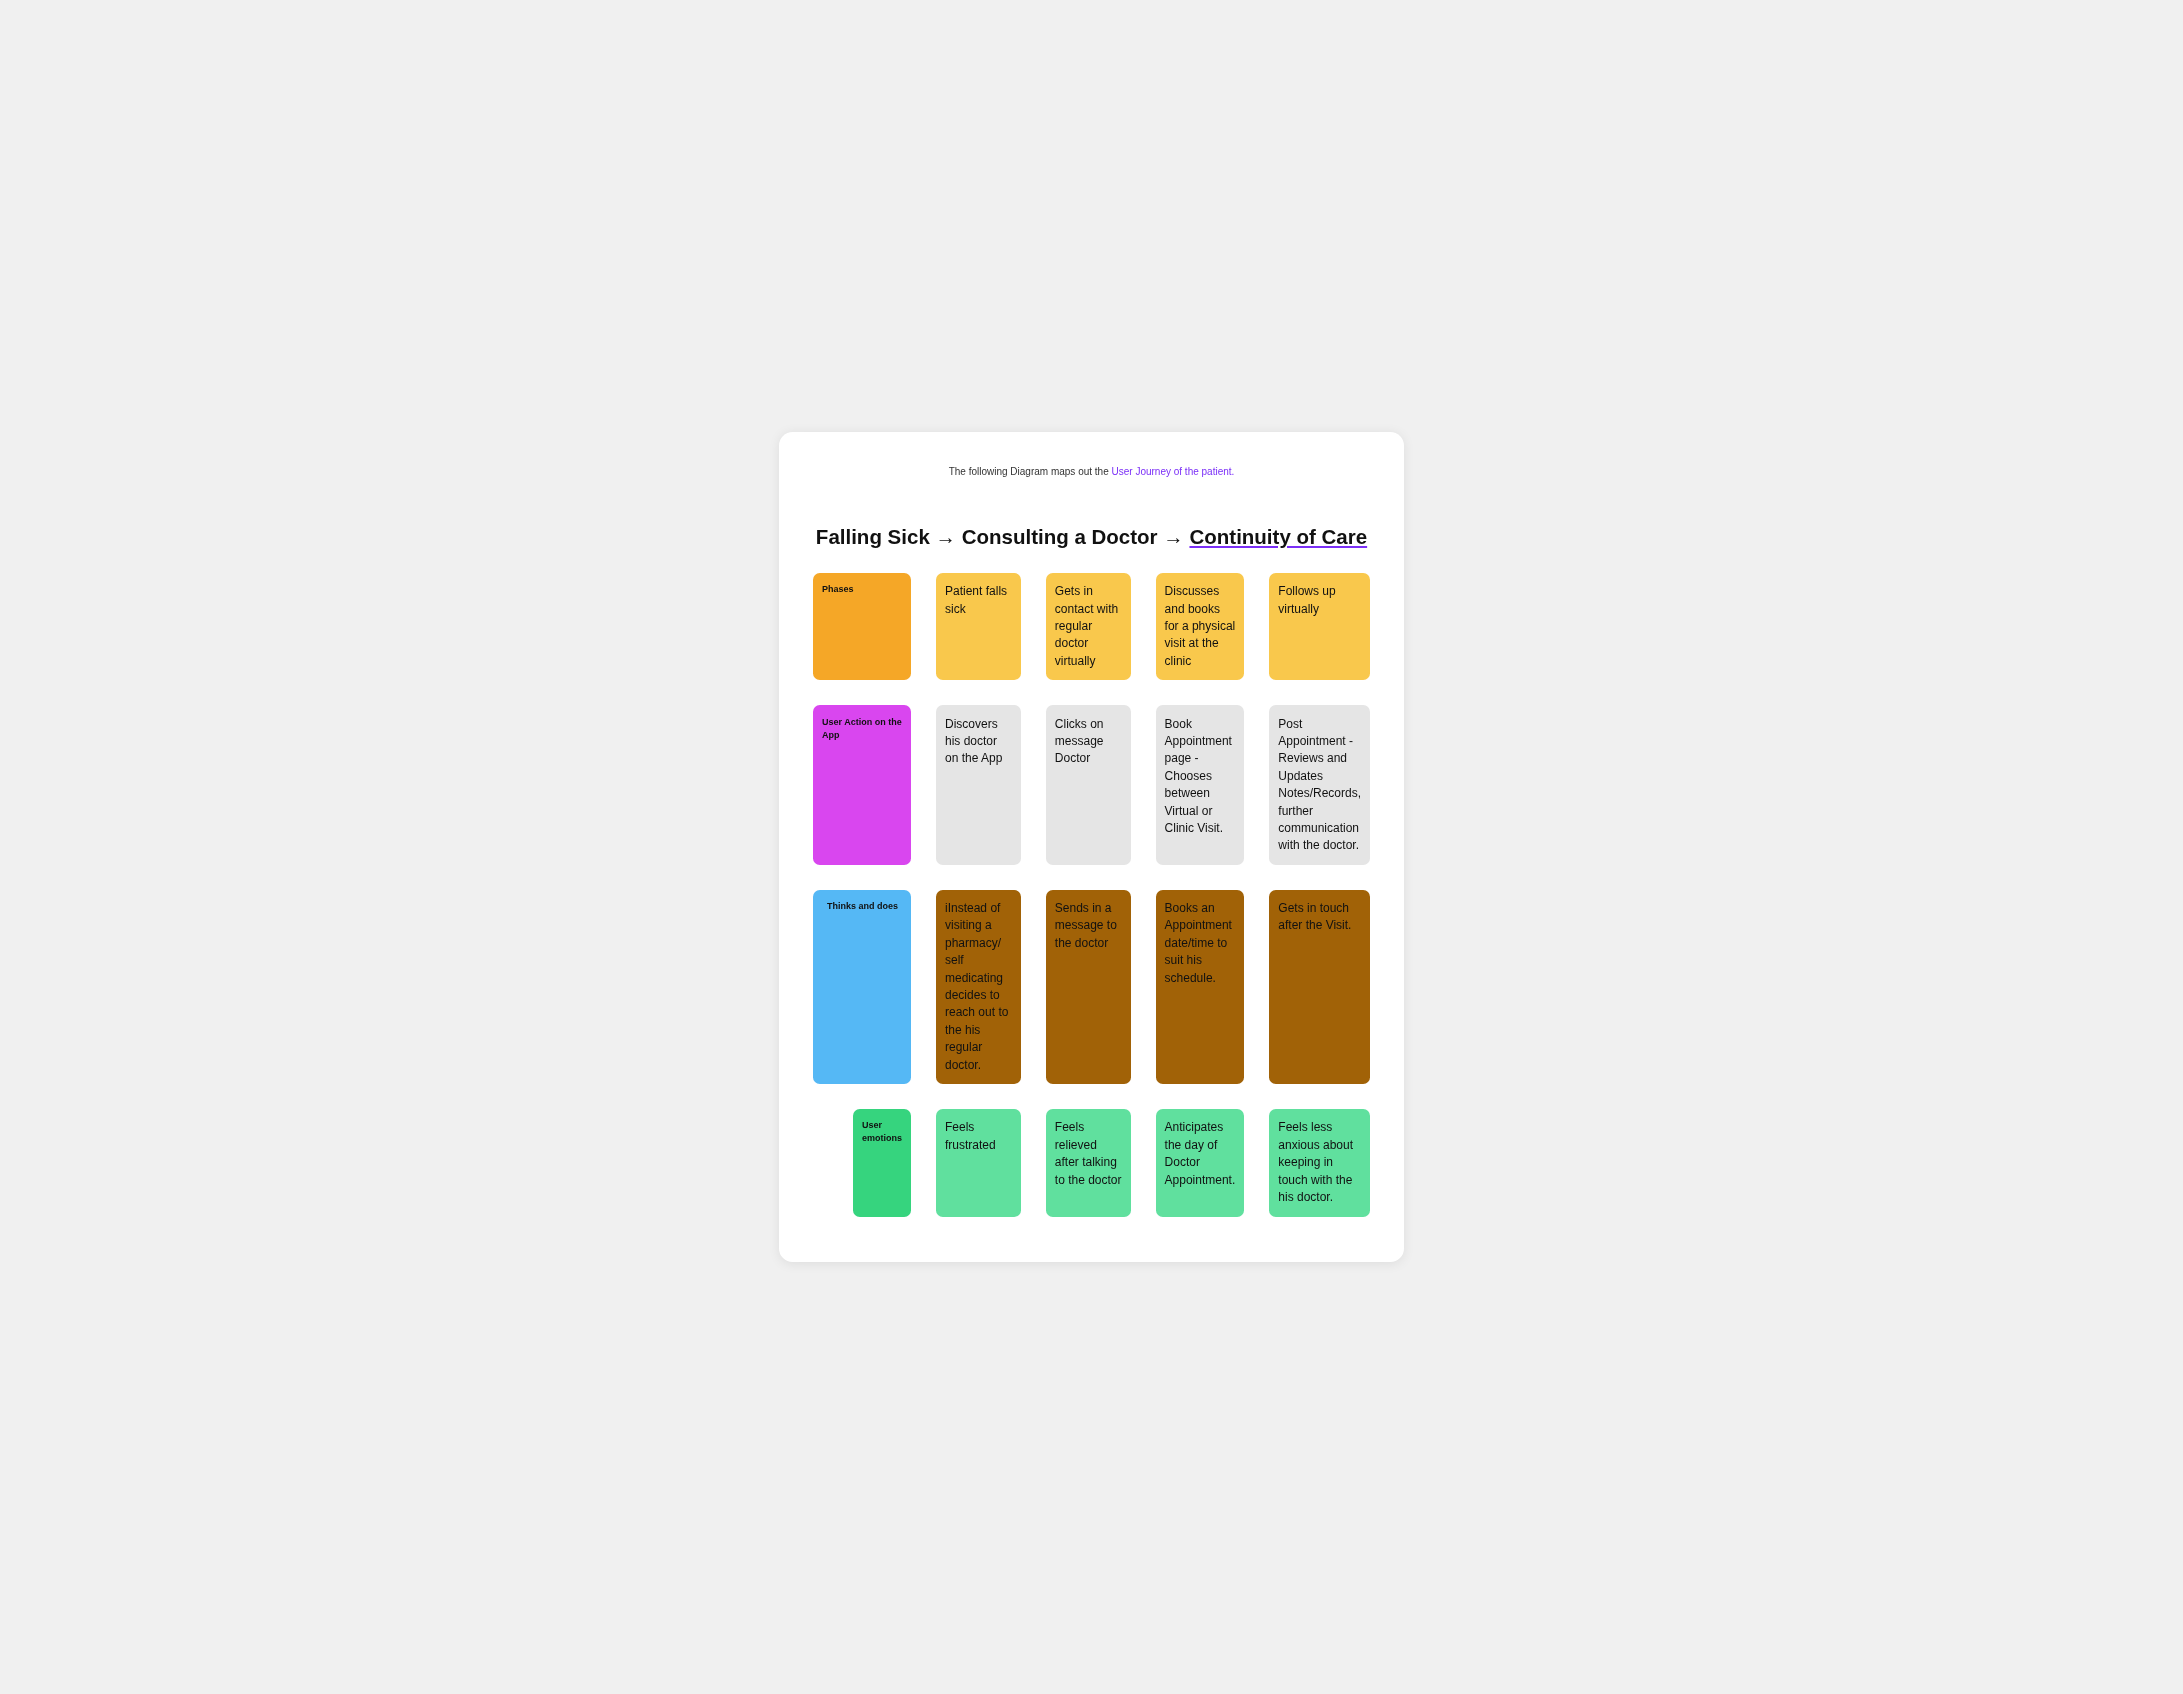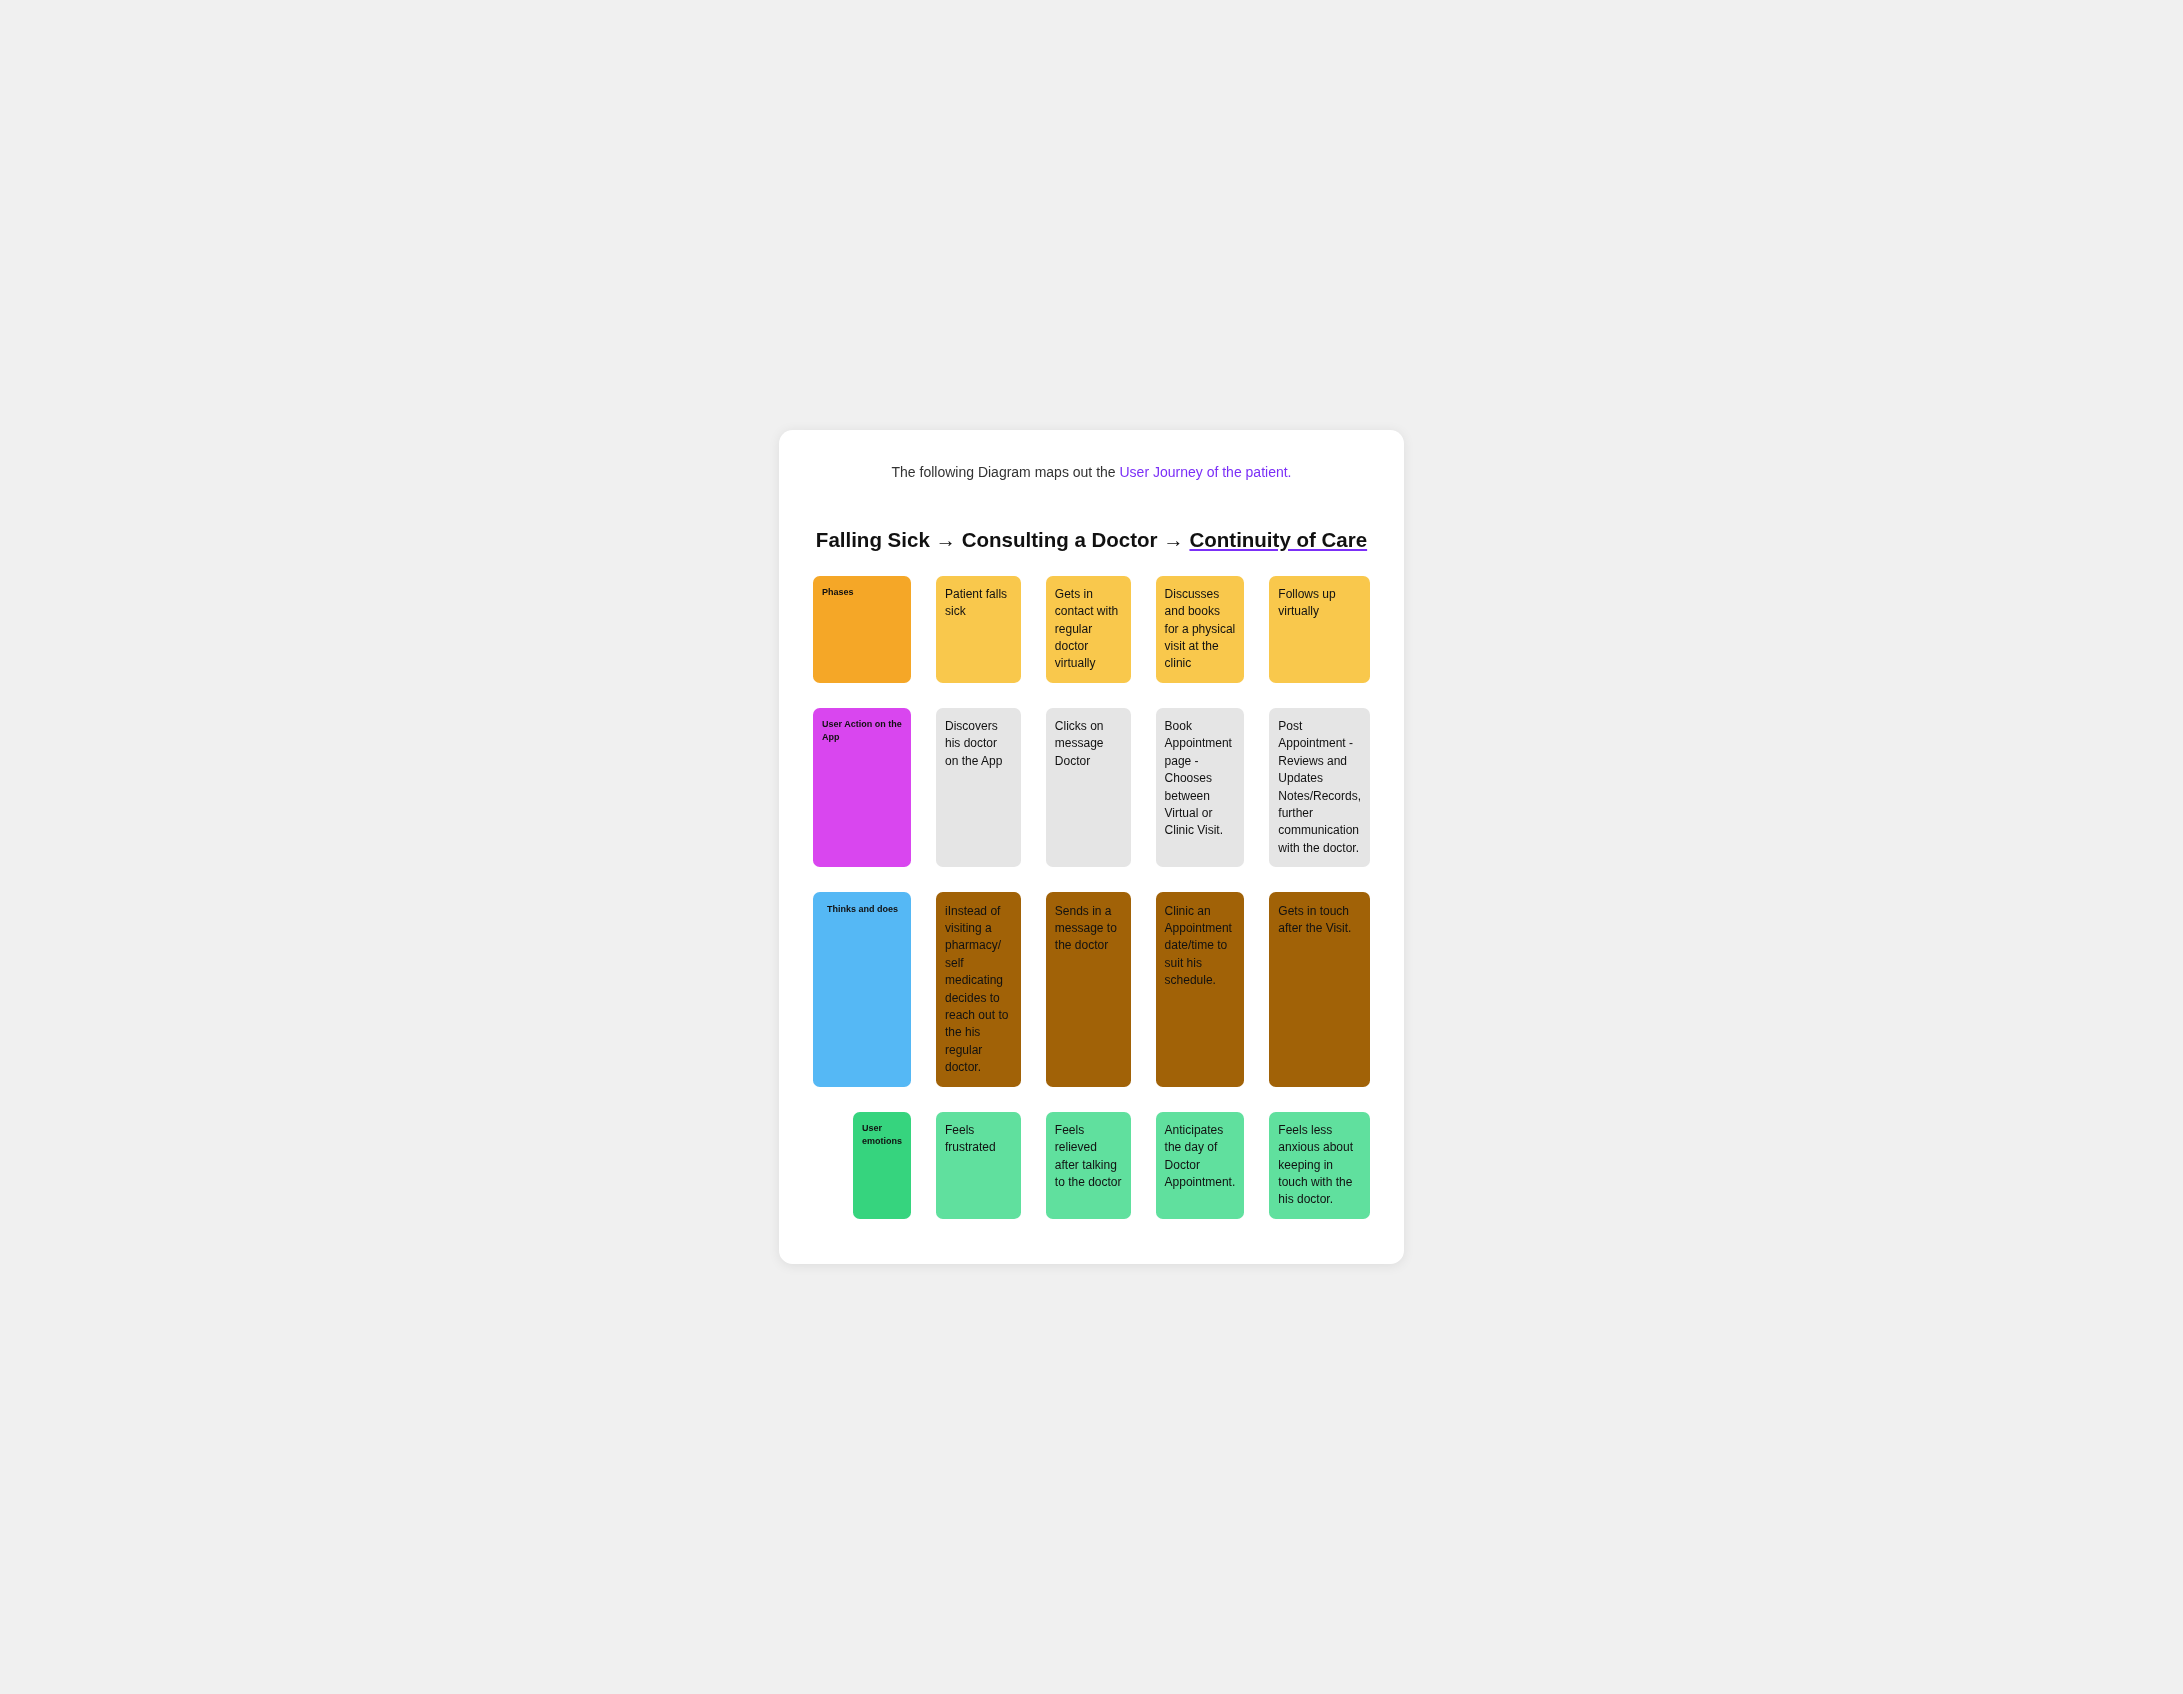--- a/index.html
+++ b/index.html
@@ -18,21 +18,21 @@
       padding: 34px 34px 45px 34px;
       max-width: 625px;
       width: 100%;
       box-shadow: 0 1.1px 11.4px rgba(0,0,0,0.08);
     }
     .header {
       text-align: center;
       margin-bottom: 23px;
     }
     .subtitle {
-      font-size: 14px;
+      font-size: 10px;
       color: #333;
       margin-bottom: 8px;
     }
     .subtitle .highlight {
       color: #7b2ff7;
     }
     .title {
       font-size: 20.5px;
       font-weight: 800;
       color: #111;
@@ -94,21 +94,21 @@
       <div class="cell c-orange-mid">Discusses and books for a physical visit at the clinic</div>
       <div class="cell c-orange-mid">Follows up virtually</div>
       <div class="cell label-cell c-purple-dark">User Action on the App</div>
       <div class="cell c-purple-mid">Discovers his doctor on the App</div>
       <div class="cell c-purple-mid">Clicks on message Doctor</div>
       <div class="cell c-purple-mid">Book Appointment page - Chooses between Virtual or Clinic Visit.</div>
       <div class="cell c-purple-mid">Post Appointment - Reviews and Updates Notes/Records, further communication with the doctor.</div>
       <div class="cell label-cell c-blue-dark">Thinks and does</div>
       <div class="cell c-blue-mid">iInstead of visiting a pharmacy/ self medicating decides to reach out to the his regular doctor.</div>
       <div class="cell c-blue-mid">Sends in a message to the doctor</div>
-      <div class="cell c-blue-mid">Clinic an Appointment date/time to suit his schedule.</div>
+      <div class="cell c-blue-mid">Books an Appointment date/time to suit his schedule.</div>
       <div class="cell c-blue-mid">Gets in touch after the Visit.</div>
       <div class="cell label-cell c-green-dark">User emotions</div>
       <div class="cell c-green-mid">Feels frustrated</div>
       <div class="cell c-green-mid">Feels relieved after talking to the doctor</div>
       <div class="cell c-green-mid">Anticipates the day of Doctor Appointment.</div>
       <div class="cell c-green-mid">Feels less anxious about keeping in touch with the his doctor.</div>
     </div>
 </div>
 
 

